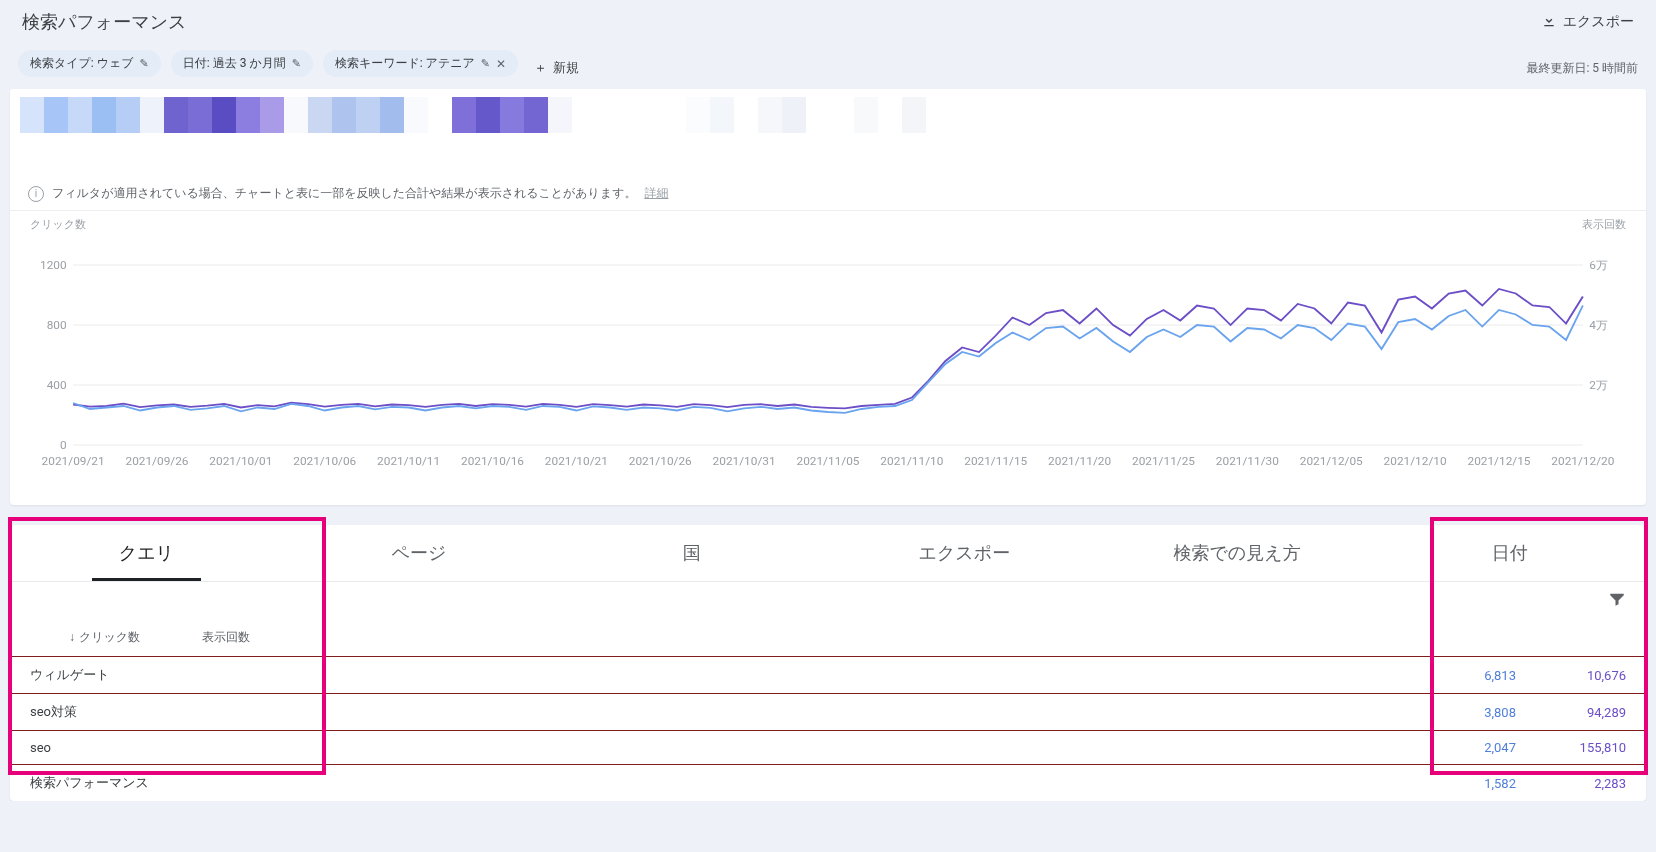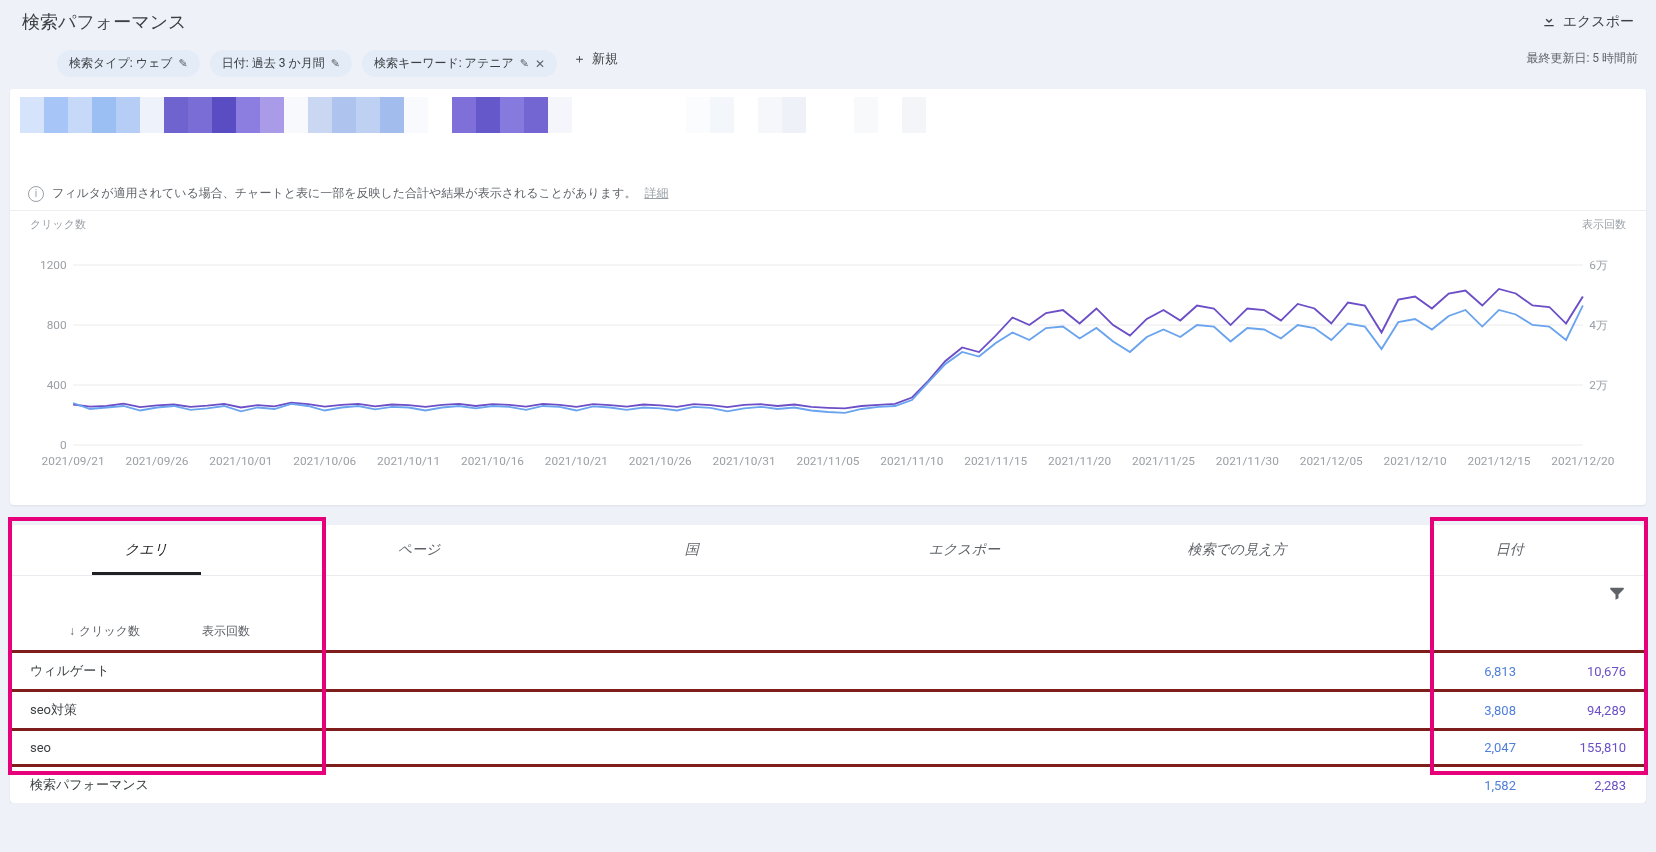--- a/index.html
+++ b/index.html
@@ -1,21 +1,21 @@
 <!DOCTYPE html>
 <html><head>
 <meta charset="utf-8">
 <style>
   * { box-sizing: border-box; margin: 0; padding: 0; }
   body { font-family: -apple-system, "Segoe UI", Roboto, Arial, sans-serif; background: #eef2f8; color: #3c4043; font-size: 13px; }
   .page { padding: 0 0 0 0; }
   .header-bar { display: flex; align-items: center; justify-content: space-between; padding: 10px 22px; }
   .page-title { font-size: 18px; color: #3c4043; font-weight: 400; }
   .export-link { display: flex; align-items: center; gap: 6px; color: #3c4043; font-size: 14px; cursor: pointer; }
-  .filters-row { display: flex; align-items: flex-start; padding: 6px 18px 6px 18px; gap: 10px; margin-left: 39px; }
+  .filters-row { display: flex; align-items: flex-end; padding: 6px 18px 6px 18px; gap: 10px; }
   .chip { background: #e4ecf8; border-radius: 16px; padding: 5px 12px; font-size: 12px; color: #3c4043; display: flex; align-items: center; gap: 6px; cursor: pointer; }
   .chip .pen { font-size: 11px; color: #5f6368; }
   .chip .x { font-size: 12px; color: #5f6368; }
   .add-new { font-size: 13px; color: #3c4043; cursor: pointer; margin-left: 6px; display:flex; align-items:center; gap:6px;}
   .last-updated { margin-left: auto; font-size: 12px; color: #5f6368; }
   .card { background: #fff; margin: 6px 10px 0 10px; border-radius: 4px; box-shadow: 0 1px 2px rgba(0,0,0,0.08); overflow: hidden; }
   .pixelated { height: 88px; display:flex; gap:0; align-items:stretch; padding: 8px 10px 0 10px; background:#fff;}
   .pix-block { display:flex; flex-wrap:wrap; }
   .pix-cell { width: 24px; height: 36px; }
   .info-row { display:flex; align-items:center; gap:8px; padding: 8px 18px; font-size:12px; color:#5f6368; border-bottom: 1px solid #eee;}
@@ -27,30 +27,30 @@
   svg.chart { width:100%; height:270px; display:block; }
   .grid line { stroke:#ececec; stroke-width:1; }
   .x-ticks text, .y-ticks text { font-size:11px; fill:#9aa0a6; }
   .series-clicks { fill:none; stroke:#6aa4ee; stroke-width:1.8; }
   .series-impr { fill:none; stroke:#6c4fc7; stroke-width:1.8; }
   .tabs-card { background:#fff; margin: 20px 10px 0 10px; border-radius:4px; box-shadow: 0 1px 2px rgba(0,0,0,0.08); position:relative; }
   .highlight-box { position:absolute; border:4px solid #e6007a; pointer-events:none; }
   .hl-left { top:-8px; left:-2px; width:318px; height:258px; }
   .hl-right { top:-8px; right:-2px; width:218px; height:258px; }
   .tab-row { display:flex; border-bottom:1px solid #e8eaed; }
-  .tab { flex:1; text-align:center; padding:16px 0; font-size:14px; color:#5f6368; cursor:pointer; position:relative;font-style:italic; }
+  .tab { flex:1; text-align:center; padding:16px 0; font-size:18px; color:#5f6368; cursor:pointer; position:relative; }
   .tab.active { color:#202124; }
   .tab.active::after { content:""; position:absolute; left:30%; right:30%; bottom:0; height:3px; background:#202124; }
   .filter-row { display:flex; justify-content:flex-end; padding:8px 20px; }
   .filter-icon { color:#5f6368; cursor:pointer; }
   .table-header { display:flex; align-items:center; padding:10px 20px; font-size:12px; color:#5f6368; }
   .table-header .col-query { flex:1; }
   .col-metric { width:110px; text-align:right; }
   .table-header .sort-arrow { margin-right:4px; }
-  .table-row { display:flex; align-items:center; padding:9px 20px; font-size:13px; border-top:3px solid #7f1d1d; cursor:pointer; }
+  .table-row { display:flex; align-items:center; padding:9px 20px; font-size:13px; border-top:1px solid #7f1d1d; cursor:pointer; }
   .table-row .col-query { flex:1; color:#3c4043; }
   .table-row .col-metric.clicks { color:#4f7fd9; }
   .table-row .col-metric.impr { color:#6c4fc7; }
 </style>
 </head>
 <body>
 
 <div class="page">
 
   <div class="header-bar">

